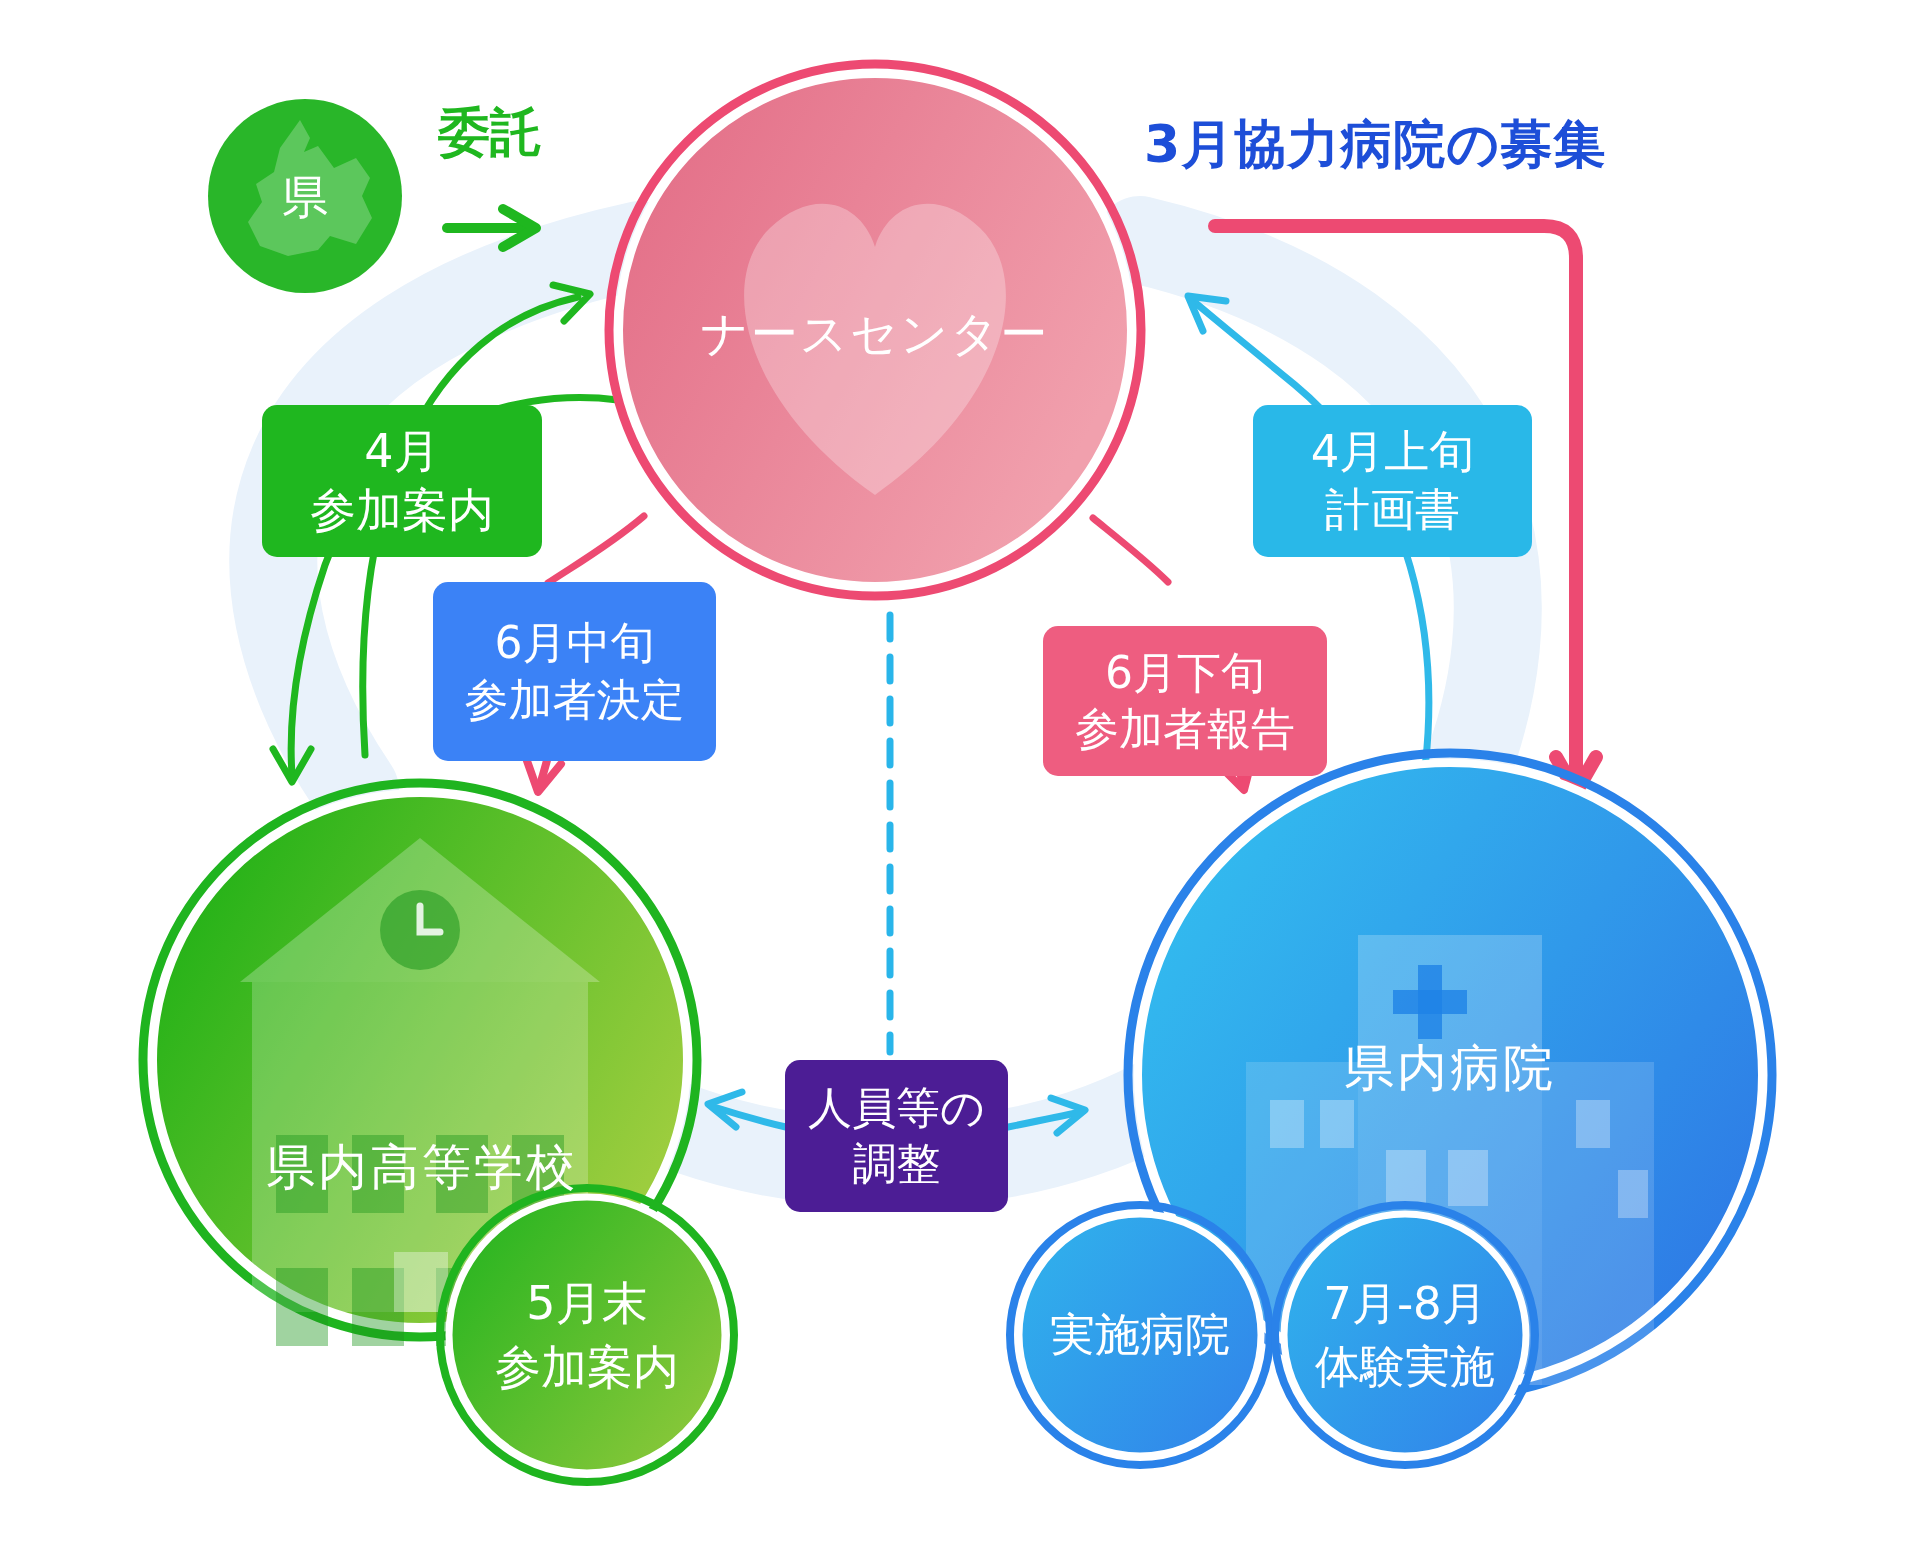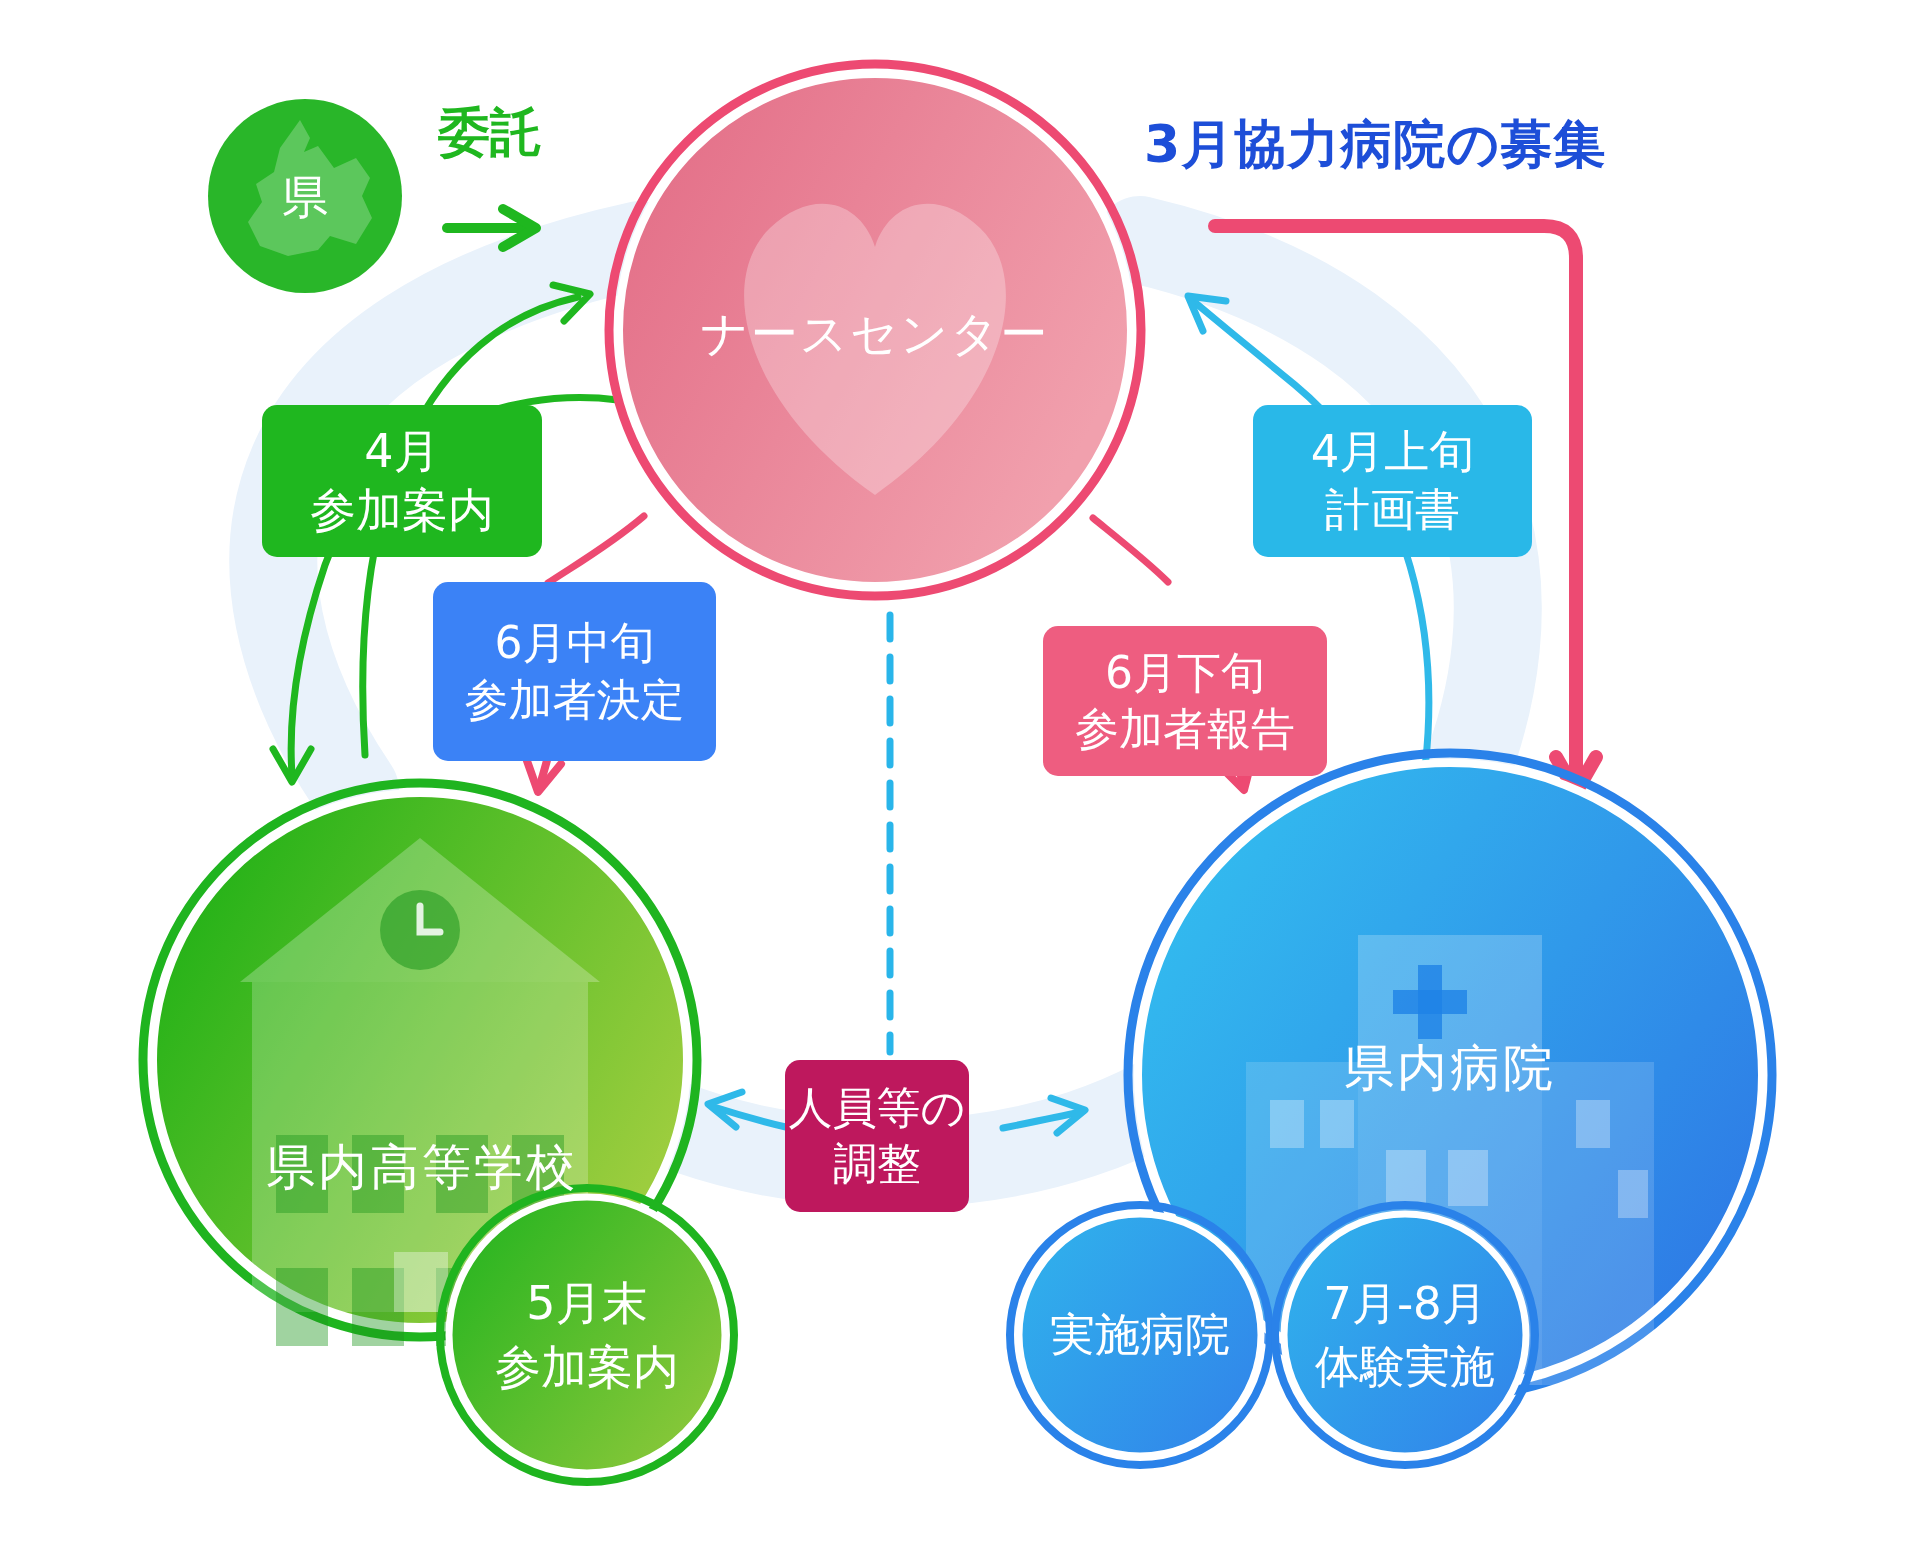--- a/index.html
+++ b/index.html
@@ -208,18 +208,18 @@
   <div class="pill w500" style="left:1043px;top:582px;width:284px;height:150px;background:#ee5d80;font-size:44px;margin-top:44px;">
     <div class="l1">6月下旬</div>
     <div class="l2">参加者報告</div>
   </div>
 
   <div class="pill w500" style="left:1253px;top:405px;width:279px;height:152px;background:#29b8e8;font-size:45px;">
     <div class="l1">4月上旬</div>
     <div class="l2">計画書</div>
   </div>
 
-  <div class="pill w500" style="left:785px;top:1060px;width:184px;height:152px;background:#be185d;font-size:44px;">
+  <div class="pill w500" style="left:785px;top:1060px;width:223px;height:152px;background:#4c1d95;font-size:44px;">
     <div class="l1">人員等の</div>
     <div class="l2">調整</div>
   </div>
 
 </div>
 
 </body></html>

